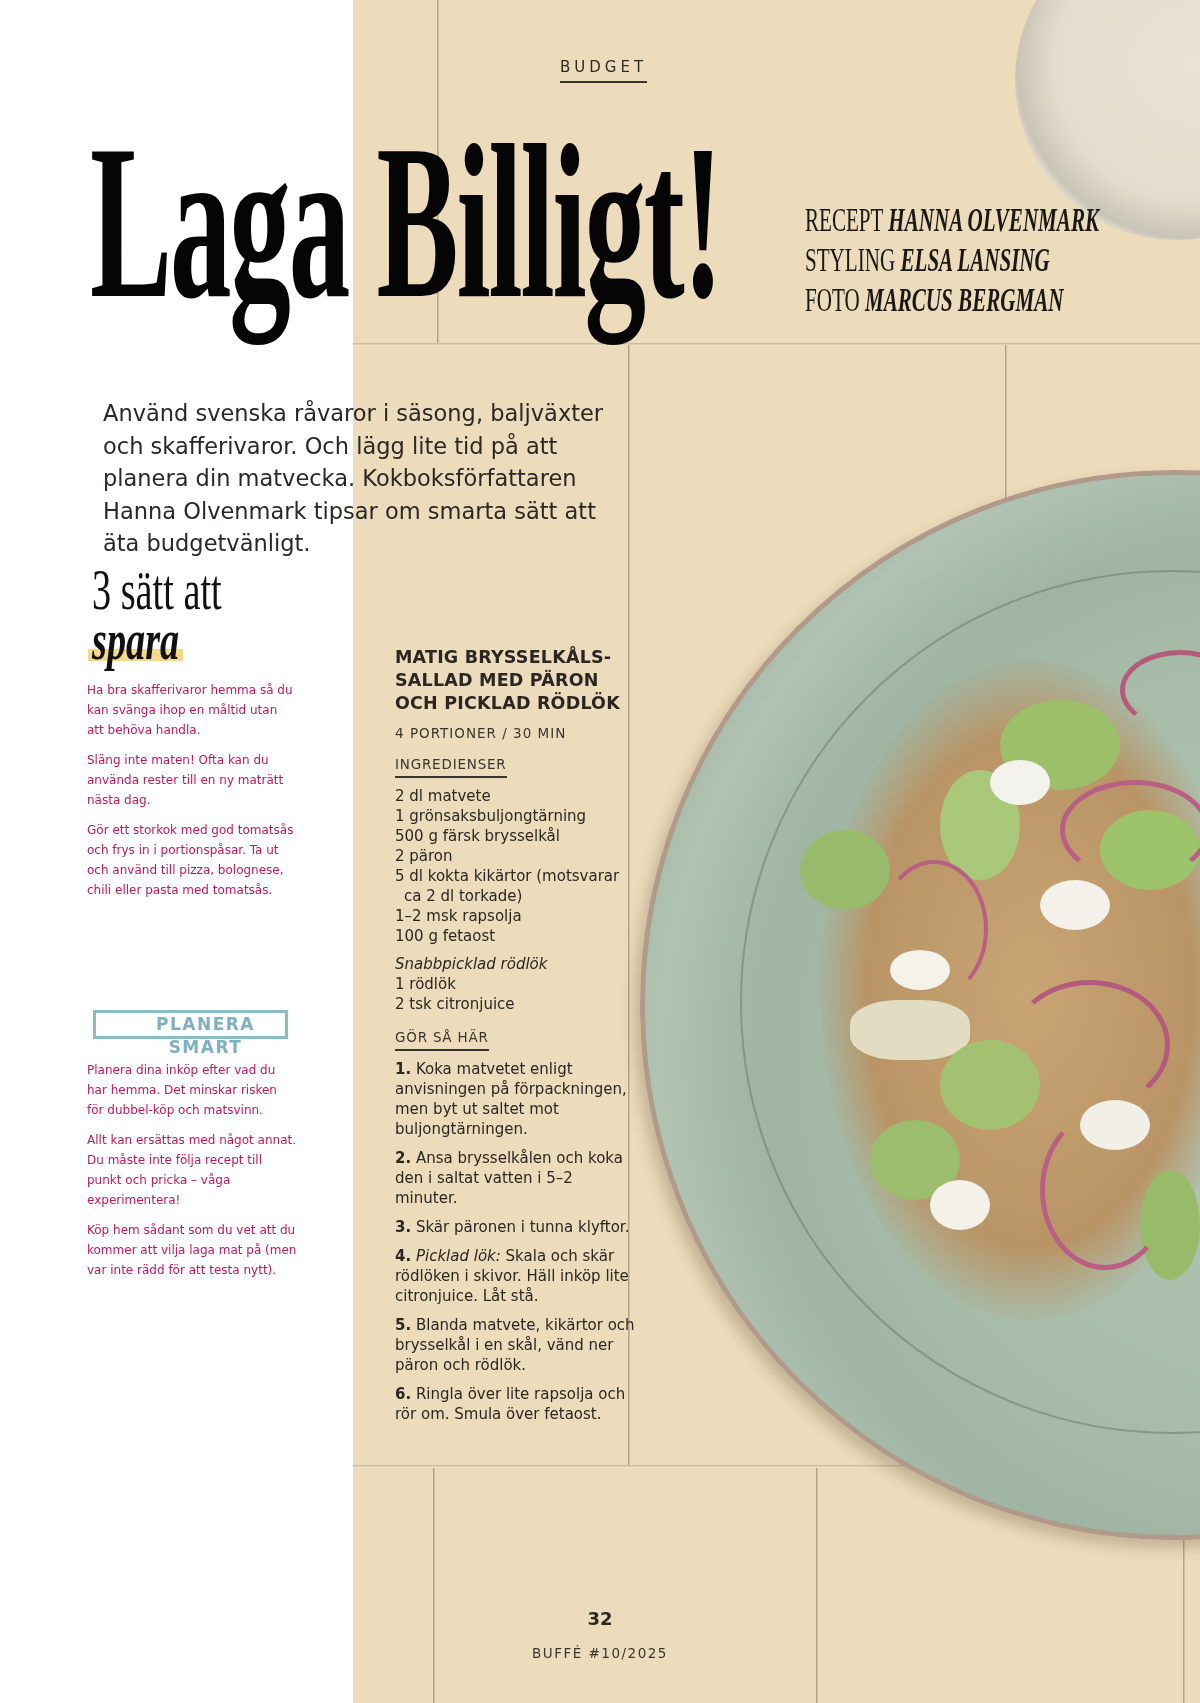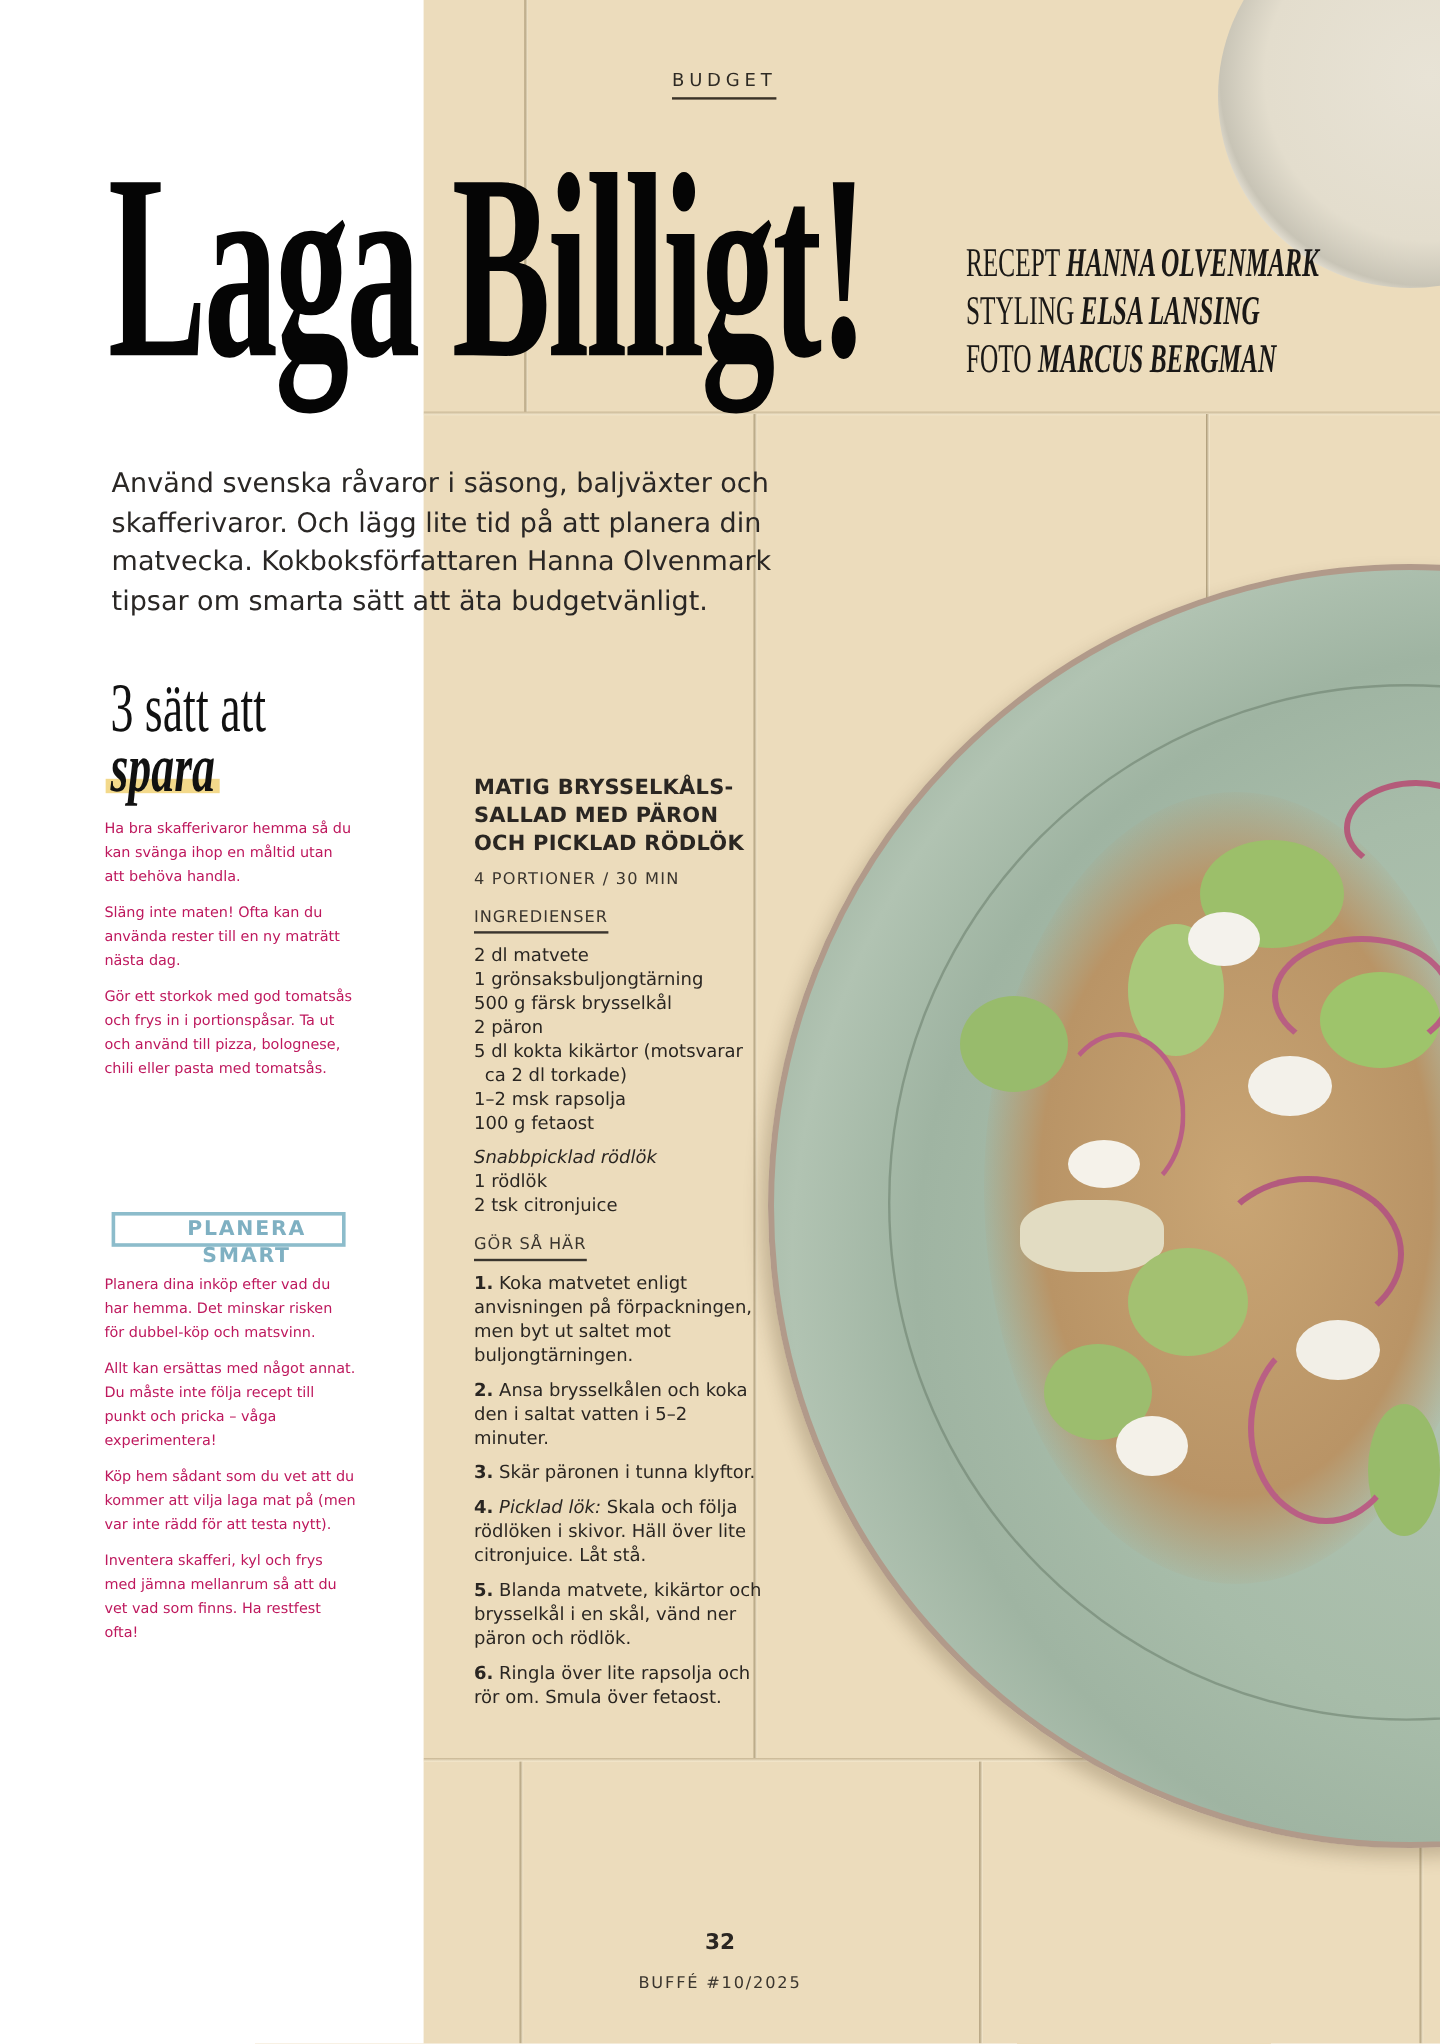--- a/index.html
+++ b/index.html
@@ -52,21 +52,21 @@
     position: absolute; left: 805px; top: 200px;
     font-family: "Liberation Serif", serif; font-size: 34px; line-height: 40px;
     color: #1a1816; transform: scaleX(0.62); transform-origin: left top; white-space: nowrap;
   }
   .credits .role { font-weight: normal; }
   .credits .name { font-weight: bold; font-style: italic; }
   .lead {
     position: absolute; left: 91px; top: 385px; width: 560px;
     font-size: 22.5px; line-height: 32.5px; color: #2a2725;
   }
-  .lead p { margin: 2px; }
+  .lead p { margin: 12px; }
   .tips-title {
     position: absolute; left: 92px; top: 565px;
     font-family: "Liberation Serif", serif; font-size: 58px; line-height: 50px; color: #111;
     transform: scaleX(0.66); transform-origin: left top; white-space: nowrap;
   }
   .tips-title .em { font-weight: bold; font-style: italic; position: relative; display: inline-block; }
   .tips-title .em::after {
     content: ""; position: absolute; left: -6px; right: -6px; bottom: 4px; height: 12px;
     background: #f3d98b; z-index: -1;
   }
@@ -166,21 +166,20 @@
   <p>Ha bra skafferivaror hemma så du kan svänga ihop en måltid utan att behöva handla.</p>
   <p>Släng inte maten! Ofta kan du använda rester till en ny maträtt nästa dag.</p>
   <p>Gör ett storkok med god tomatsås och frys in i portionspåsar. Ta ut och använd till pizza, bolognese, chili eller pasta med tomatsås.</p>
 </div>
 
 <div class="box-label">PLANERA SMART</div>
 <div class="tips tips2">
   <p>Planera dina inköp efter vad du har hemma. Det minskar risken för dubbel-köp och matsvinn.</p>
   <p>Allt kan ersättas med något annat. Du måste inte följa recept till punkt och pricka – våga experimentera!</p>
   <p>Köp hem sådant som du vet att du kommer att vilja laga mat på (men var inte rädd för att testa nytt).</p>
-  <p>Inventera skafferi, kyl och frys med jämna mellanrum så att du vet vad som finns. Ha restfest ofta!</p>
 </div>
 
 <div class="recipe">
   <div class="recipe-title">
     <div>MATIG BRYSSELKÅLS-</div>
     <div>SALLAD MED PÄRON</div>
     <div>OCH PICKLAD RÖDLÖK</div>
   </div>
   <div class="meta">4 PORTIONER / 30 MIN</div>
   <div class="subhead">INGREDIENSER</div>
@@ -195,21 +194,21 @@
     <div>100 g fetaost</div>
     <div class="sub">Snabbpicklad rödlök</div>
     <div>1 rödlök</div>
     <div>2 tsk citronjuice</div>
   </div>
   <div class="subhead">GÖR SÅ HÄR</div>
   <div class="steps">
     <p><b>1.</b> <span>Koka matvetet enligt anvisningen på förpackningen, men byt ut saltet mot buljongtärningen.</span></p>
     <p><b>2.</b> <span>Ansa brysselkålen och koka den i saltat vatten i 5–2 minuter.</span></p>
     <p><b>3.</b> <span>Skär päronen i tunna klyftor.</span></p>
-    <p><b>4.</b> <i>Picklad lök:</i> <span>Skala och följa rödlöken i skivor. Häll över lite citronjuice. Låt stå.</span></p>
+    <p><b>4.</b> <i>Picklad lök:</i> <span>Skala och skär rödlöken i skivor. Häll inköp lite citronjuice. Låt stå.</span></p>
     <p><b>5.</b> <span>Blanda matvete, kikärtor och brysselkål i en skål, vänd ner päron och rödlök.</span></p>
     <p><b>6.</b> <span>Ringla över lite rapsolja och rör om. Smula över fetaost.</span></p>
   </div>
 </div>
 
 <div class="footer">
   <div class="page-no">32</div>
   <div class="issue">BUFFÉ #10/2025</div>
 </div>
 

